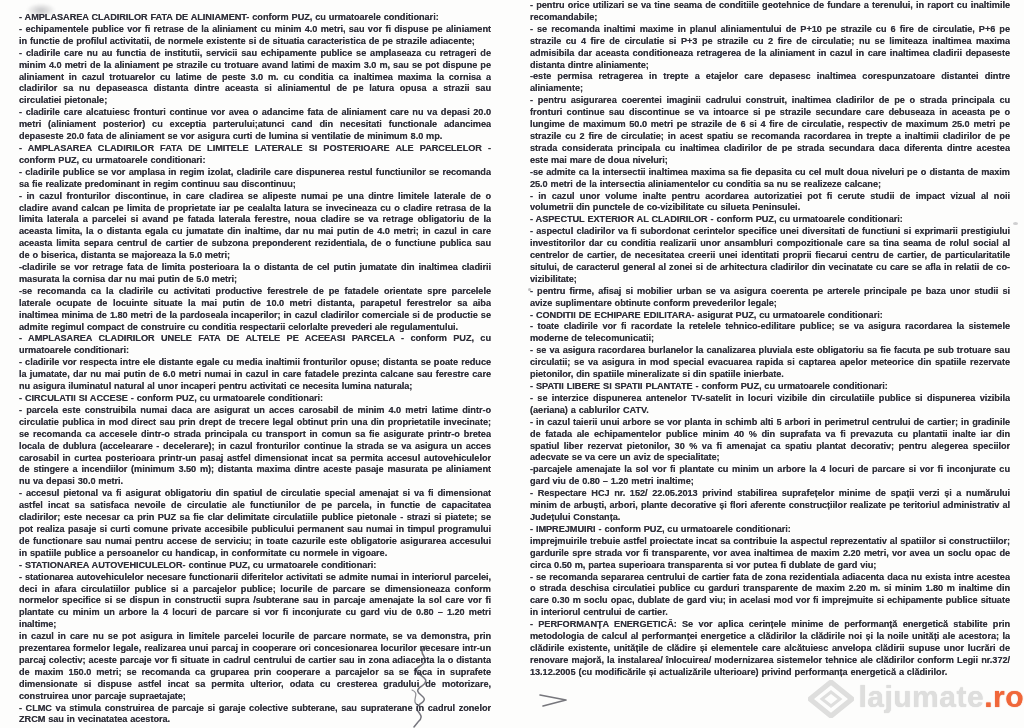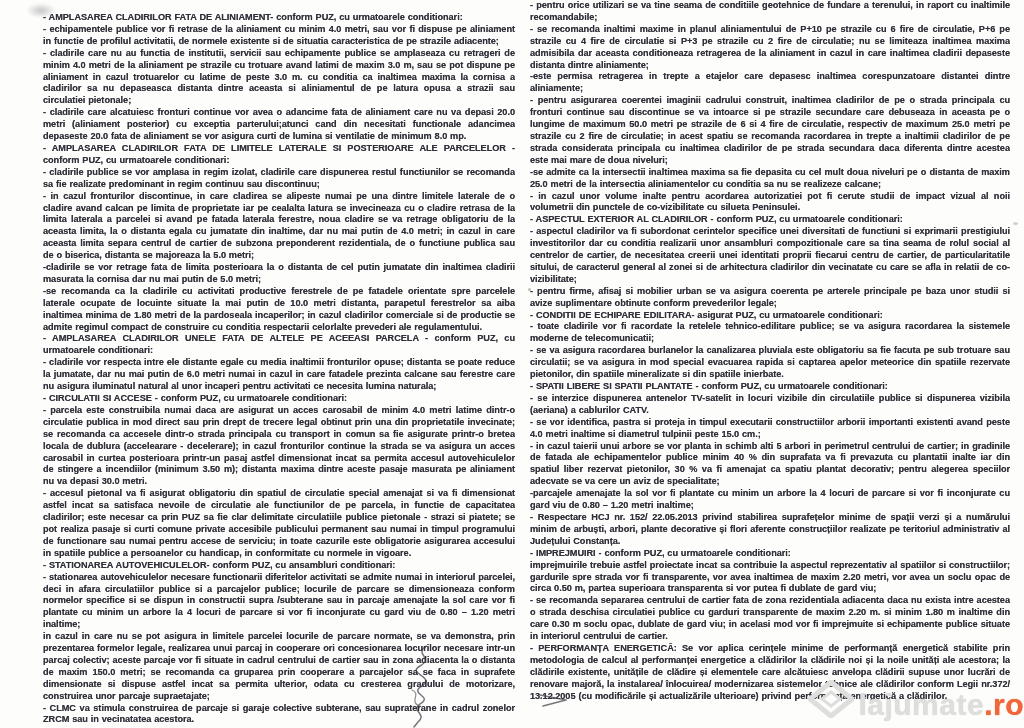--- a/index.html
+++ b/index.html
@@ -14,36 +14,36 @@
     width: 1024px; height: 728px;
     background: #fdfdfc;
   }
   .scan-column {
     position: absolute;
     top: 0;
     height: 728px;
     overflow: hidden;
     color: #30303a;
   }
-  .col-left  { left: 43px;  width: 472px; padding-top: 12px; }
+  .col-left  { left: 19px;  width: 472px; padding-top: 12px; }
   .col-right { left: 530px; width: 480px; }
   .para {
     font-size: 9.2px;
     line-height: 11.9px;
     font-weight: 600;
     text-align: justify;
     letter-spacing: -0.05px;
     word-spacing: 0.4px;
     text-shadow: 0 0 0.4px rgba(45,45,58,0.65);
   }
   
   .watermark {
     position: absolute;
     right: 0; bottom: 6px;
-    display: flex; align-items: flex-end;
+    display: flex; align-items: flex-start;
     user-select: none;
   }
   .wm-logo { margin-right: 4px; display: inline-block; }
   .wm-text {
     font-size: 30px;
     font-weight: bold;
     letter-spacing: 0.5px;
     color: #dededd;
     text-shadow: 0 0 1px #cfcfce;
   }
@@ -86,42 +86,41 @@
       <p class="para">- AMPLASAREA CLADIRILOR FATA DE LIMITELE LATERALE SI POSTERIOARE ALE PARCELELOR - conform PUZ, cu urmatoarele conditionari:</p>
       <p class="para">- cladirile publice se vor amplasa in regim izolat, cladirile care dispunerea restul functiunilor se recomanda sa fie realizate predominant in regim continuu sau discontinuu;</p>
       <p class="para">- in cazul fronturilor discontinue, in care cladirea se alipeste numai pe una dintre limitele laterale de o cladire avand calcan pe limita de proprietate iar pe cealalta latura se invecineaza cu o cladire retrasa de la limita laterala a parcelei si avand pe fatada laterala ferestre, noua cladire se va retrage obligatoriu de la aceasta limita, la o distanta egala cu jumatate din inaltime, dar nu mai putin de 4.0 metri; in cazul in care aceasta limita separa centrul de cartier de subzona preponderent rezidentiala, de o functiune publica sau de o biserica, distanta se majoreaza la 5.0 metri;</p>
       <p class="para">-cladirile se vor retrage fata de limita posterioara la o distanta de cel putin jumatate din inaltimea cladirii masurata la cornisa dar nu mai putin de 5.0 metri;</p>
       <p class="para">-se recomanda ca la cladirile cu activitati productive ferestrele de pe fatadele orientate spre parcelele laterale ocupate de locuinte situate la mai putin de 10.0 metri distanta, parapetul ferestrelor sa aiba inaltimea minima de 1.80 metri de la pardoseala incaperilor; in cazul cladirilor comerciale si de productie se admite regimul compact de construire cu conditia respectarii celorlalte prevederi ale regulamentului.</p>
       <p class="para">- AMPLASAREA CLADIRILOR UNELE FATA DE ALTELE PE ACEEASI PARCELA  - conform PUZ, cu urmatoarele conditionari:</p>
       <p class="para">- cladirile vor respecta intre ele distante egale cu media inaltimii fronturilor opuse; distanta se poate reduce la jumatate, dar nu mai putin de 6.0 metri numai in cazul in care fatadele prezinta calcane sau ferestre care nu asigura iluminatul natural al unor incaperi pentru activitati ce necesita lumina naturala;</p>
       <p class="para">- CIRCULATII SI ACCESE - conform PUZ, cu urmatoarele conditionari:</p>
       <p class="para">- parcela este construibila numai daca are asigurat un acces carosabil de minim 4.0 metri latime dintr-o circulatie publica in mod direct sau prin drept de trecere legal obtinut prin una din proprietatile invecinate; se recomanda ca accesele dintr-o strada principala cu transport in comun sa fie asigurate printr-o bretea locala de dublura (accelearare - decelerare); in cazul fronturilor continue la strada se va asigura un acces carosabil in curtea posterioara printr-un pasaj astfel dimensionat incat sa permita accesul autovehiculelor de stingere a incendiilor (minimum 3.50 m); distanta maxima dintre aceste pasaje masurata pe aliniament nu va depasi 30.0 metri.</p>
       <p class="para">- accesul pietonal va fi asigurat obligatoriu din spatiul de circulatie special amenajat si va fi dimensionat astfel incat sa satisfaca nevoile de circulatie ale functiunilor de pe parcela, in functie de capacitatea cladirilor; este necesar ca prin PUZ sa fie clar delimitate circulatiile publice pietonale - strazi si piatete; se pot realiza pasaje si curti comune private accesibile publicului permanent sau numai in timpul programului de functionare sau numai pentru accese de serviciu; in toate cazurile este obligatorie asigurarea accesului in spatiile publice a persoanelor cu handicap, in conformitate cu normele in vigoare.</p>
-      <p class="para">- STATIONAREA AUTOVEHICULELOR- conform PUZ, cu ansambluri conditionari:</p>
+      <p class="para">- STATIONAREA AUTOVEHICULELOR- continue PUZ, cu urmatoarele conditionari:</p>
       <p class="para">- stationarea autovehiculelor necesare functionarii diferitelor activitati se admite numai in interiorul parcelei, deci in afara circulatiilor publice si a parcajelor publice; locurile de parcare se dimensioneaza conform normelor specifice si se dispun in constructii supra /subterane sau in parcaje amenajate la sol care vor fi plantate cu minim un arbore la 4 locuri de parcare si vor fi inconjurate cu gard viu de 0.80 – 1.20 metri inaltime;</p>
       <p class="para">in cazul in care nu se pot asigura in limitele parcelei locurile de parcare normate, se va demonstra, prin prezentarea formelor legale, realizarea unui parcaj in cooperare ori concesionarea locurilor necesare intr-un parcaj colectiv; aceste parcaje vor fi situate in cadrul centrului de cartier sau in zona adiacenta la o distanta de maxim 150.0 metri; se recomanda ca gruparea prin cooperare a parcajelor sa se faca in suprafete dimensionate si dispuse astfel incat sa permita ulterior, odata cu cresterea gradului de motorizare, construirea unor parcaje supraetajate;</p>
       <p class="para">- CLMC va stimula construirea de parcaje si garaje colective subterane, sau supraterane in cadrul zonelor ZRCM sau in vecinatatea acestora.</p>
     </div>
 
   <div class="scan-column col-right">
       <p class="para">- pentru orice utilizari se va tine seama de conditiile geotehnice de fundare a terenului, in raport cu inaltimile recomandabile;</p>
       <p class="para">- se recomanda inaltimi maxime in planul aliniamentului de P+10 pe strazile cu 6 fire de circulatie, P+6 pe strazile cu 4 fire de circulatie si P+3 pe strazile cu 2 fire de circulatie; nu se limiteaza inaltimea maxima admisibila dar aceasta conditioneaza retragerea de la aliniament in cazul in care inaltimea cladirii depaseste distanta dintre aliniamente;</p>
       <p class="para">-este permisa retragerea in trepte a etajelor care depasesc inaltimea corespunzatoare distantei dintre aliniamente;</p>
       <p class="para">- pentru asigurarea coerentei imaginii cadrului construit, inaltimea cladirilor de pe o strada principala cu fronturi continue sau discontinue se va intoarce si pe strazile secundare care debuseaza in aceasta pe o lungime de maximum 50.0 metri pe strazile de 6 si 4 fire de circulatie, respectiv de maximum 25.0 metri pe strazile cu 2 fire de circulatie; in acest spatiu se recomanda racordarea in trepte a inaltimii cladirilor de pe strada considerata principala cu inaltimea cladirilor de pe strada secundara daca diferenta dintre acestea este mai mare de doua niveluri;</p>
       <p class="para">-se admite ca la intersectii inaltimea maxima sa fie depasita cu cel mult doua niveluri pe o distanta de maxim 25.0 metri de la intersectia aliniamentelor cu conditia sa nu se realizeze calcane;</p>
       <p class="para">- in cazul unor volume inalte pentru acordarea autorizatiei pot fi cerute studii de impact vizual al noii volumetrii din punctele de co-vizibilitate cu silueta Peninsulei.</p>
       <p class="para">- ASPECTUL EXTERIOR AL CLADIRILOR - conform PUZ, cu urmatoarele conditionari:</p>
       <p class="para">- aspectul cladirilor va fi subordonat cerintelor specifice unei diversitati de functiuni si exprimarii prestigiului investitorilor dar cu conditia realizarii unor ansambluri compozitionale care sa tina seama de rolul social al centrelor de cartier, de necesitatea creerii unei identitati proprii fiecarui centru de cartier, de particularitatile sitului, de caracterul general al zonei si de arhitectura cladirilor din vecinatate cu care se afla in relatii de co-vizibilitate;</p>
       <p class="para">- pentru firme, afisaj si mobilier urban se va asigura coerenta pe arterele principale pe baza unor studii si avize suplimentare obtinute conform prevederilor legale;</p>
       <p class="para">- CONDITII DE ECHIPARE EDILITARA- asigurat PUZ, cu urmatoarele conditionari:</p>
       <p class="para">- toate cladirile vor fi racordate la retelele tehnico-edilitare publice; se va asigura racordarea la sistemele moderne de telecomunicatii;</p>
       <p class="para">- se va asigura racordarea burlanelor la canalizarea pluviala este obligatoriu sa fie facuta pe sub trotuare sau circulatii; se va asigura in mod special evacuarea rapida si captarea apelor meteorice din spatiile rezervate pietonilor, din spatiile mineralizate si din spatiile inierbate.</p>
       <p class="para">- SPATII LIBERE SI SPATII PLANTATE - conform PUZ, cu urmatoarele conditionari:</p>
       <p class="para">- se interzice dispunerea antenelor TV-satelit in locuri vizibile din circulatiile publice si dispunerea vizibila (aeriana) a cablurilor CATV.</p>
-      <p class="para">- se vor identifica, pastra si proteja in timpul executarii constructiilor arborii importanti existenti avand peste 4.0 metri inaltime si diametrul tulpinii peste 15.0 cm.;</p>
       <p class="para">- in cazul taierii unui arbore se vor planta in schimb alti 5 arbori in perimetrul centrului de cartier; in gradinile de fatada ale echipamentelor publice minim 40 % din suprafata va fi prevazuta cu plantatii inalte iar din spatiul liber rezervat pietonilor, 30 % va fi amenajat ca spatiu plantat decorativ; pentru alegerea speciilor adecvate se va cere un aviz de specialitate;</p>
       <p class="para">-parcajele amenajate la sol vor fi plantate cu minim un arbore la 4 locuri de parcare si vor fi inconjurate cu gard viu de 0.80 – 1.20 metri inaltime;</p>
       <p class="para">- Respectare HCJ nr. 152/ 22.05.2013 privind stabilirea suprafețelor minime de spații verzi și a numărului minim de arbuști, arbori, plante decorative și flori aferente construcțiilor realizate pe teritoriul administrativ al Județului Constanța.</p>
       <p class="para">- IMPREJMUIRI - conform PUZ, cu urmatoarele conditionari:</p>
       <p class="para">imprejmuirile trebuie astfel proiectate incat sa contribuie la aspectul reprezentativ al spatiilor si constructiilor; gardurile spre strada vor fi transparente, vor avea inaltimea de maxim 2.20 metri, vor avea un soclu opac de circa 0.50 m, partea superioara transparenta si vor putea fi dublate de gard viu;</p>
       <p class="para">- se recomanda separarea centrului de cartier fata de zona rezidentiala adiacenta daca nu exista intre acestea o strada deschisa circulatiei publice cu garduri transparente de maxim 2.20 m. si minim 1.80 m inaltime din care 0.30 m soclu opac, dublate de gard viu; in acelasi mod vor fi imprejmuite si echipamente publice situate in interiorul centrului de cartier.</p>
       <p class="para">- PERFORMANȚA ENERGETICĂ: Se vor aplica cerințele minime de performanță energetică stabilite prin metodologia de calcul al performanței energetice a  clădirilor la clădirile noi și la noile unități ale acestora; la clădirile existente, unitățile de clădire și elementele care alcătuiesc anvelopa clădirii supuse unor lucrări de renovare majoră, la instalarea/ înlocuirea/ modernizarea sistemelor tehnice ale clădirilor conform  Legii nr.372/ 13.12.2005 (cu modificările și actualizările ulterioare) privind performanța energetică a clădirilor.</p>
     </div>
 
   <div class="signature-mark">

